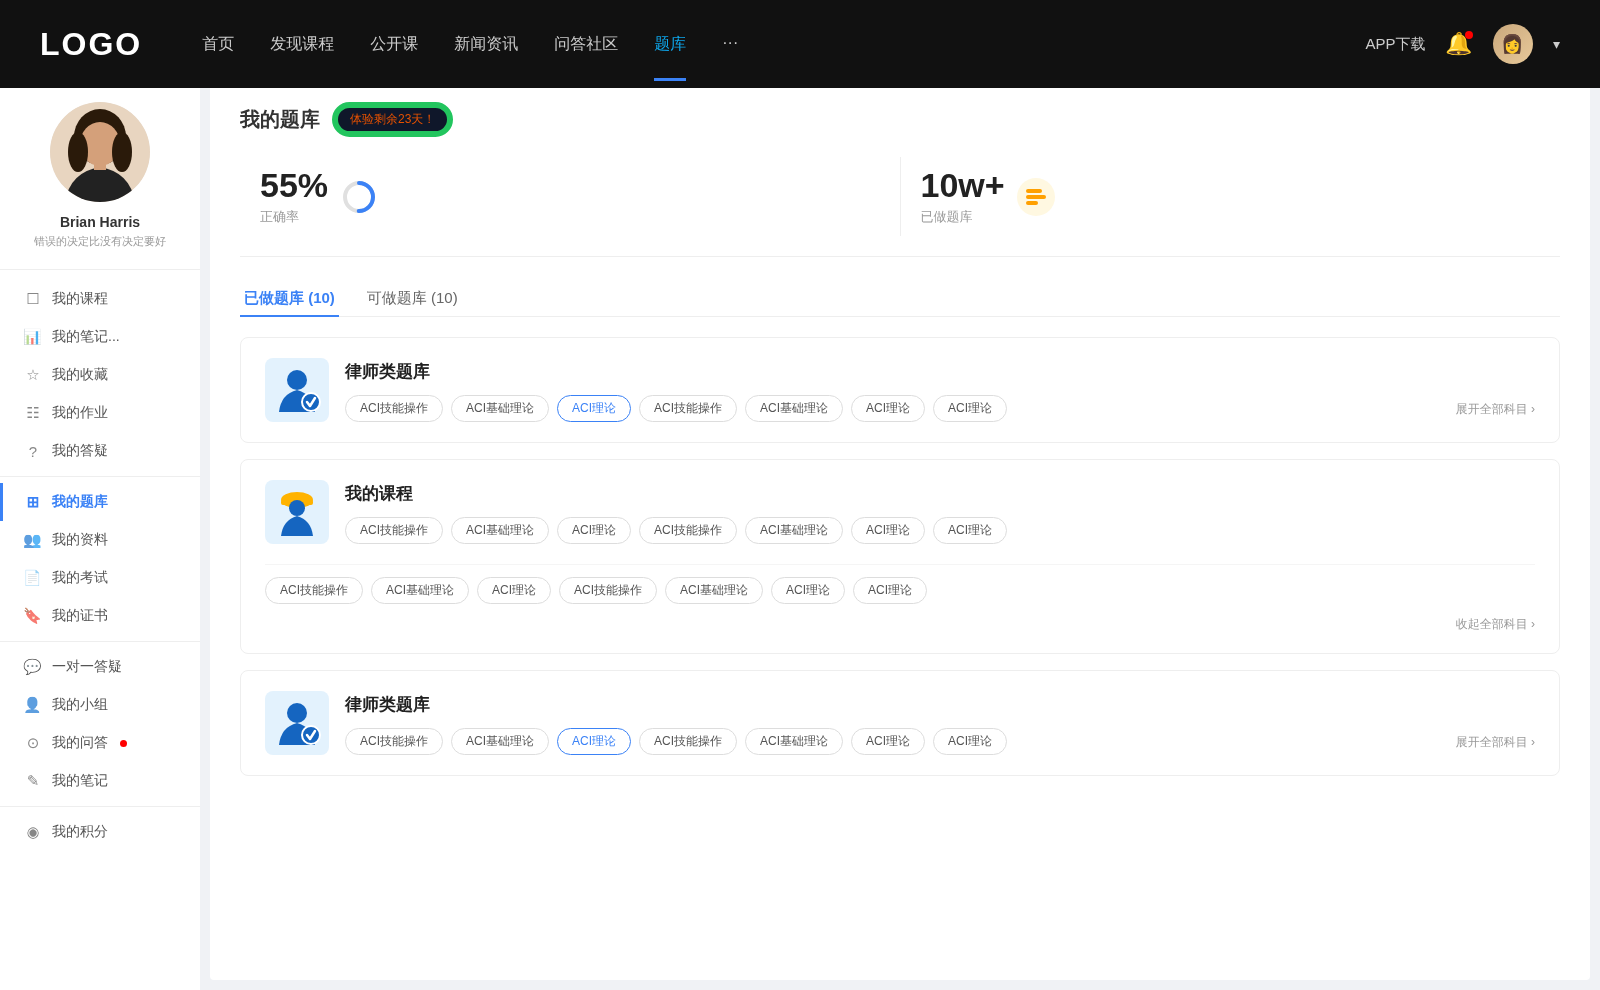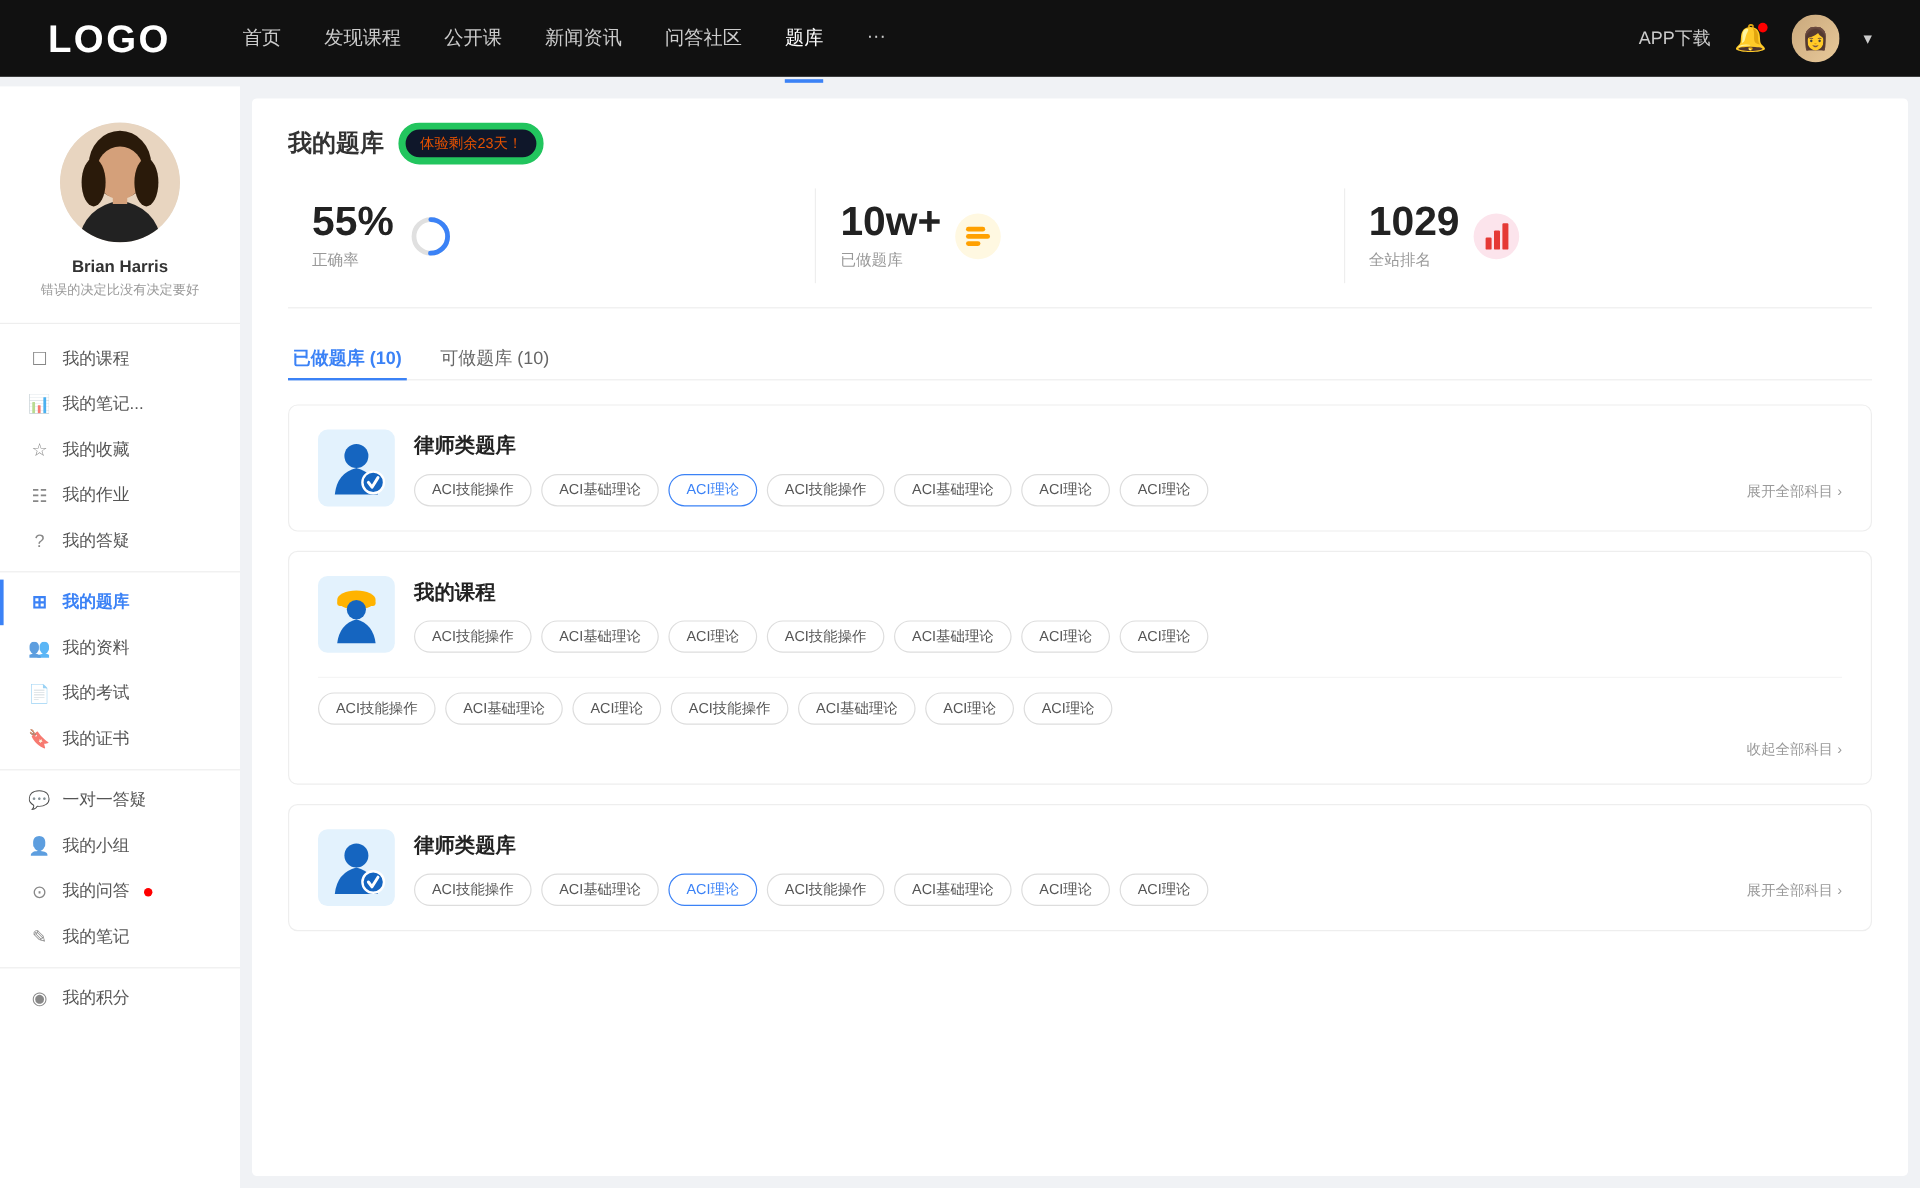--- a/index.html
+++ b/index.html
@@ -1,21 +1,21 @@
 <!DOCTYPE html>
 <html><head>
   <meta charset="utf-8">
   <style>
     * { box-sizing: border-box; margin: 0; padding: 0; }
     body { font-family: -apple-system, BlinkMacSystemFont, 'PingFang SC', 'Microsoft YaHei', sans-serif; background: #f0f2f5; min-height: 990px; }
 
     
     .navbar {
       background: #111;
-      height: 64px;
+      height: 88px;
       display: flex;
       align-items: center;
       padding: 12px 40px;
       position: fixed;
       top: 0; left: 0; right: 0;
       z-index: 100;
     }
     .nav-logo {
       color: white;
       font-size: 32px;
@@ -30,21 +30,21 @@
       flex: 1;
     }
     .nav-link {
       color: #ccc;
       font-size: 16px;
       cursor: pointer;
       text-decoration: none;
       position: relative;
     }
     .nav-link.active {
-      color: #ffffff;
+      color: #0ea5e9;
     }
     .nav-link.active::after {
       content: '';
       position: absolute;
       bottom: -26px;
       left: 0; right: 0;
       height: 3px;
       background: #3b82f6;
     }
     .nav-right {
@@ -554,33 +554,20 @@
           </div>
           <div class="stat-icon stat-icon-amber">
             <div class="amber-list">
               <span></span>
                 <span></span>
                 <span></span>
             </div>
           </div>
         </div>
 
-        <div class="stat-item">
-          <div class="stat-value-block">
-            <div class="stat-value">1029</div>
-            <div class="stat-label">全站排名</div>
-          </div>
-          <div class="stat-icon stat-icon-red">
-            <div class="red-bars">
-              <span style="height:10px"></span>
-              <span style="height:16px"></span>
-              <span style="height:22px"></span>
-            </div>
-          </div>
-        </div>
       </div>
 
       <div class="tabs">
         <div class="tab active">已做题库 (10)</div>
         <div class="tab">可做题库 (10)</div>
       </div>
 
       <div class="bank-card">
         <div class="bank-card-header">
           <div class="bank-icon">

